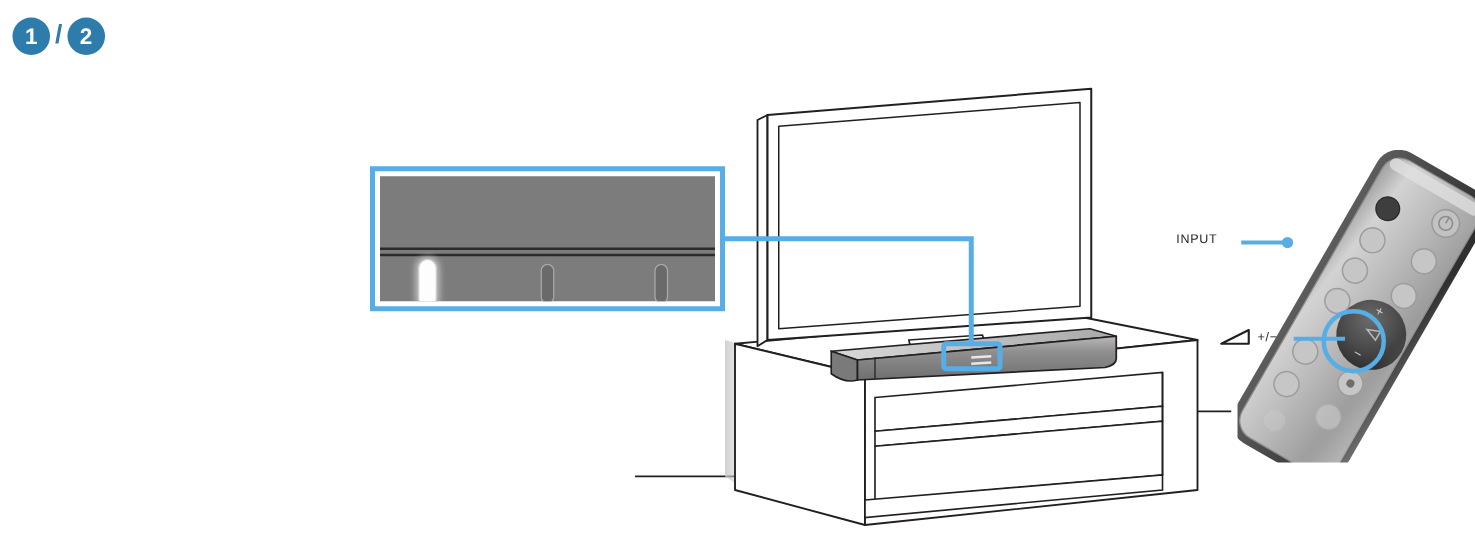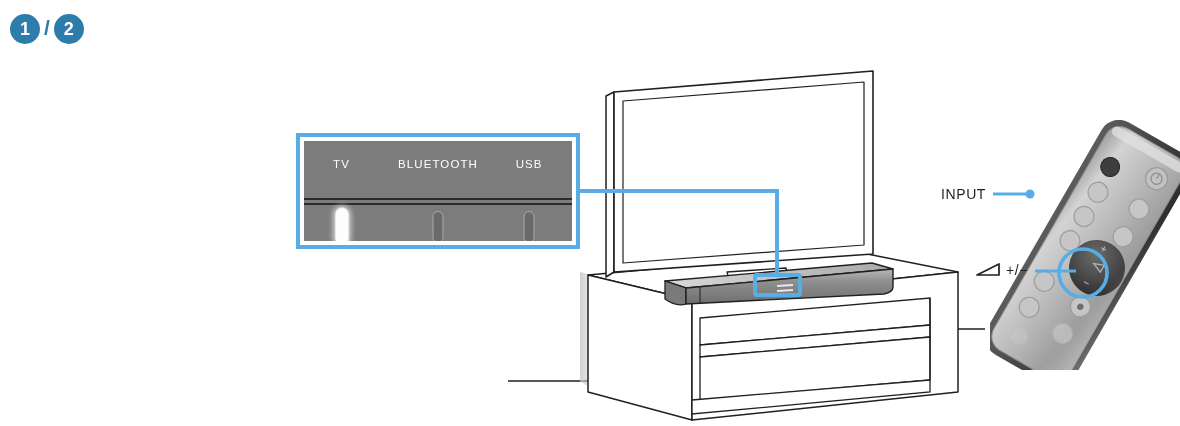--- a/index.html
+++ b/index.html
@@ -121,21 +121,21 @@
     width: 11px;
     height: 32px;
     background: #6a6a6a;
     border: 1px solid #aaaaaa;
   }
 
   
   .anno-label {
     position: absolute;
     color: #231f20;
-    font-size: 14px;
+    font-size: 10px;
     letter-spacing: 0.6px;
     white-space: nowrap;
   }
   #input-label { left: 941px; top: 186px; }
   #volume-label {
     left: 975px;
     top: 262px;
     display: flex;
     align-items: center;
     gap: 5px;
@@ -292,25 +292,20 @@
 
 <div id="step-badge">
   <div class="step-circle">1</div>
   <div class="step-sep">/</div>
   <div class="step-circle">2</div>
 </div>
 
 <div id="callout-panel">
   <div id="callout-inner">
 
-    <div class="led-label-row">
-      <div class="led-label" style="left:14%">TV</div>
-      <div class="led-label" style="left:50%">BLUETOOTH</div>
-      <div class="led-label" style="left:84%">USB</div>
-    </div>
 
     <div class="divider" id="divider-a"></div>
     <div class="divider" id="divider-b"></div>
 
     <div class="led-slot" style="left:14%; top:66px">
       <div class="led-pill on"></div>
     </div>
     <div class="led-slot" style="left:50%; top:70px">
       <div class="led-pill off"></div>
     </div>

